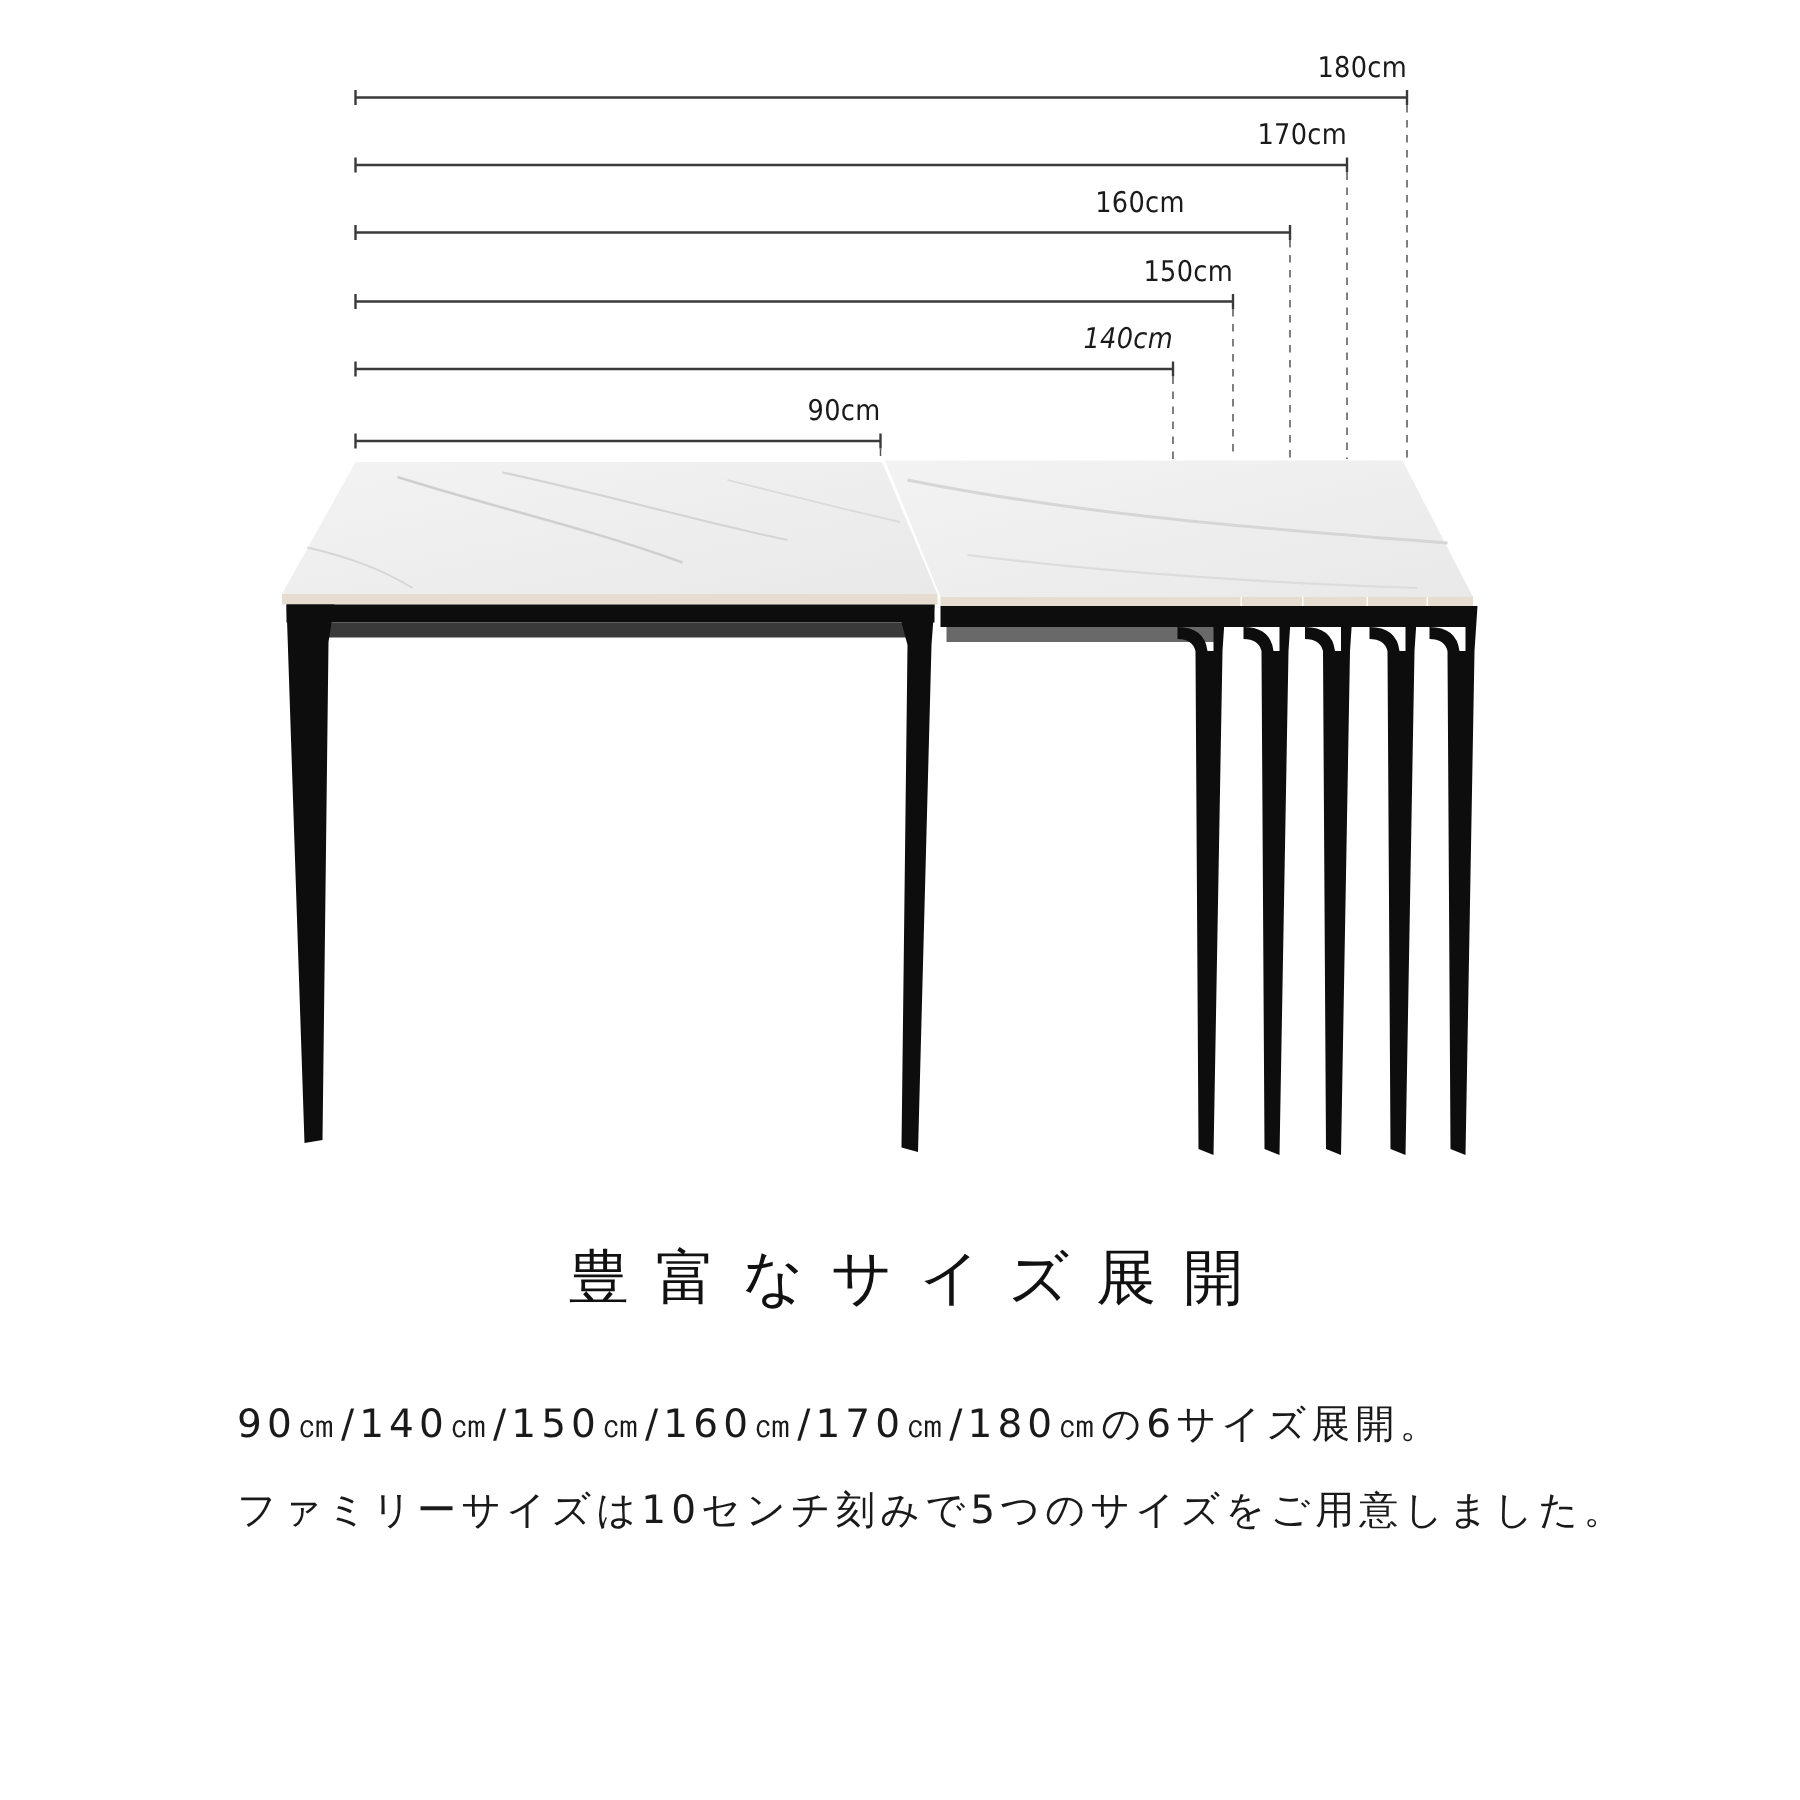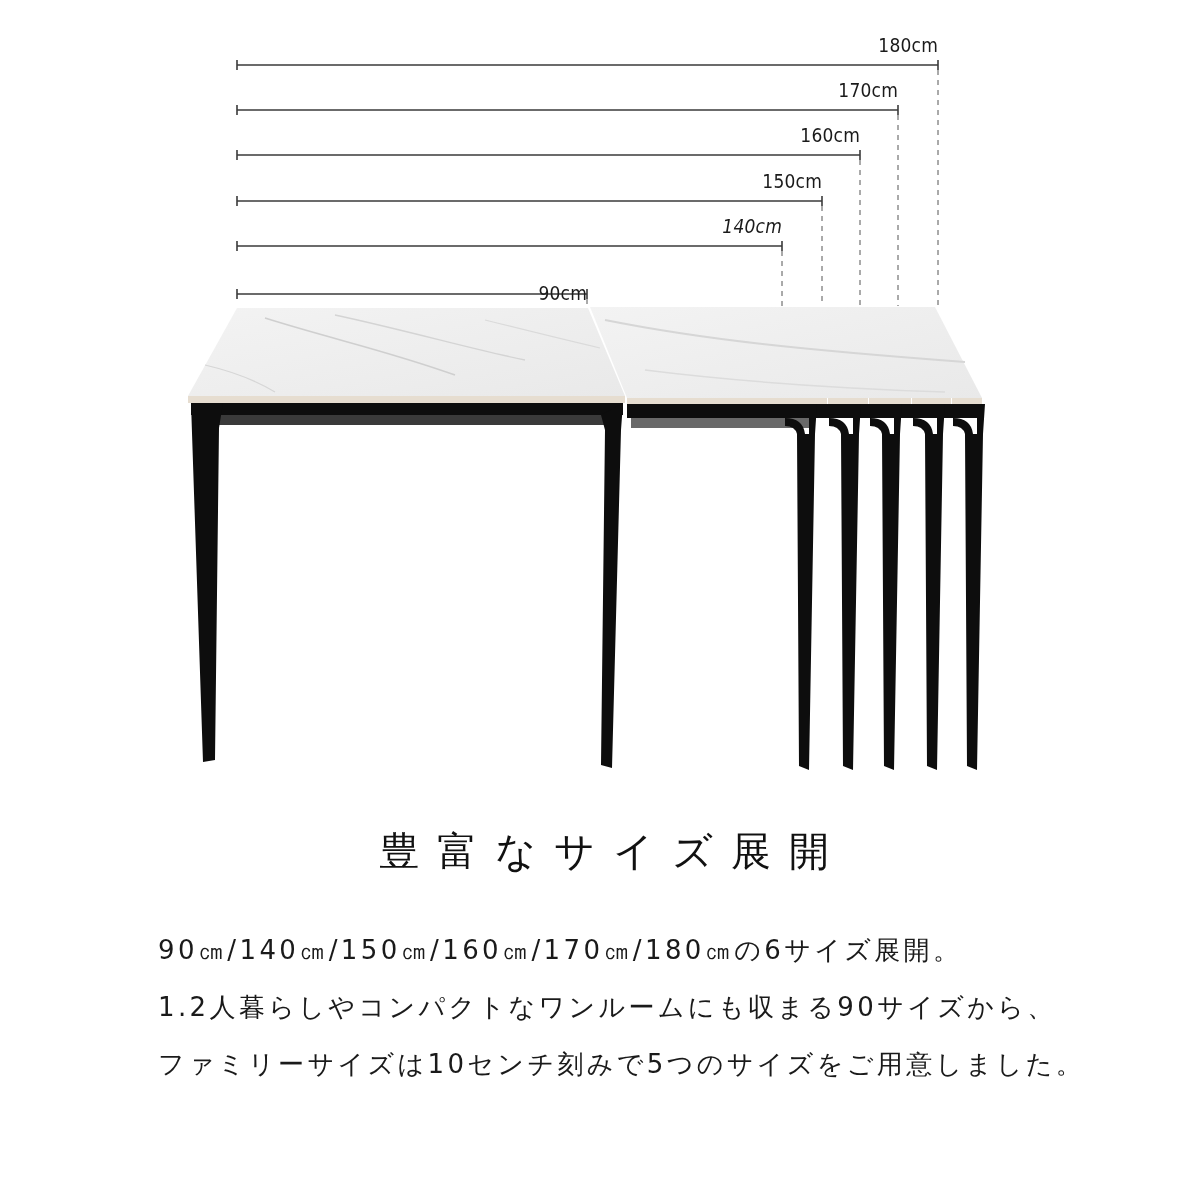--- a/index.html
+++ b/index.html
@@ -86,26 +86,25 @@
         <line x1="777" x2="777" y1="251" y2="306" stroke="#555" stroke-width="1" stroke-dasharray="5,5"></line>
         <line x1="232" x2="582" y1="294" y2="294" stroke="#3a3a3a" stroke-width="1.6"></line>
         <line x1="232" x2="232" y1="289" y2="299" stroke="#3a3a3a" stroke-width="1.6"></line>
         <line x1="582" x2="582" y1="289" y2="299" stroke="#3a3a3a" stroke-width="1.6"></line>
         <line x1="582" x2="582" y1="299" y2="306" stroke="#555" stroke-width="1" stroke-dasharray="5,5"></line>
       </g>
   </svg>
   <div id="dim-labels">
       <div class="dim-label" style="left: 733px; width: 200px; top: 34px;">180cm</div>
       <div class="dim-label" style="left: 693px; width: 200px; top: 79px;">170cm</div>
-      <div class="dim-label" style="left: 655px; width: 200px; top: 124px;">160cm</div>
+      <div class="dim-label" style="left: 655px; width: 200px; top: 124px; text-align: center;">160cm</div>
       <div class="dim-label" style="left: 617px; width: 200px; top: 170px;">150cm</div>
       <div class="dim-label" style="left: 577px; width: 200px; top: 215px; font-style: italic;">140cm</div>
-      <div class="dim-label" style="left: 382px; width: 200px; top: 263px; margin-top: 19px;">90cm</div>
+      <div class="dim-label" style="left: 382px; width: 200px; top: 263px;">90cm</div>
     </div>
 </div>
 
 <h1 id="heading">豊富なサイズ展開</h1>
 
 <div id="description">
   <p class="desc-line">90㎝/140㎝/150㎝/160㎝/170㎝/180㎝の6サイズ展開。</p>
-  <p class="desc-line">1.2人暮らしやコンパクトなワンルームにも収まる90サイズから、</p>
   <p class="desc-line">ファミリーサイズは10センチ刻みで5つのサイズをご用意しました。</p>
 </div>
 
 </body></html>

